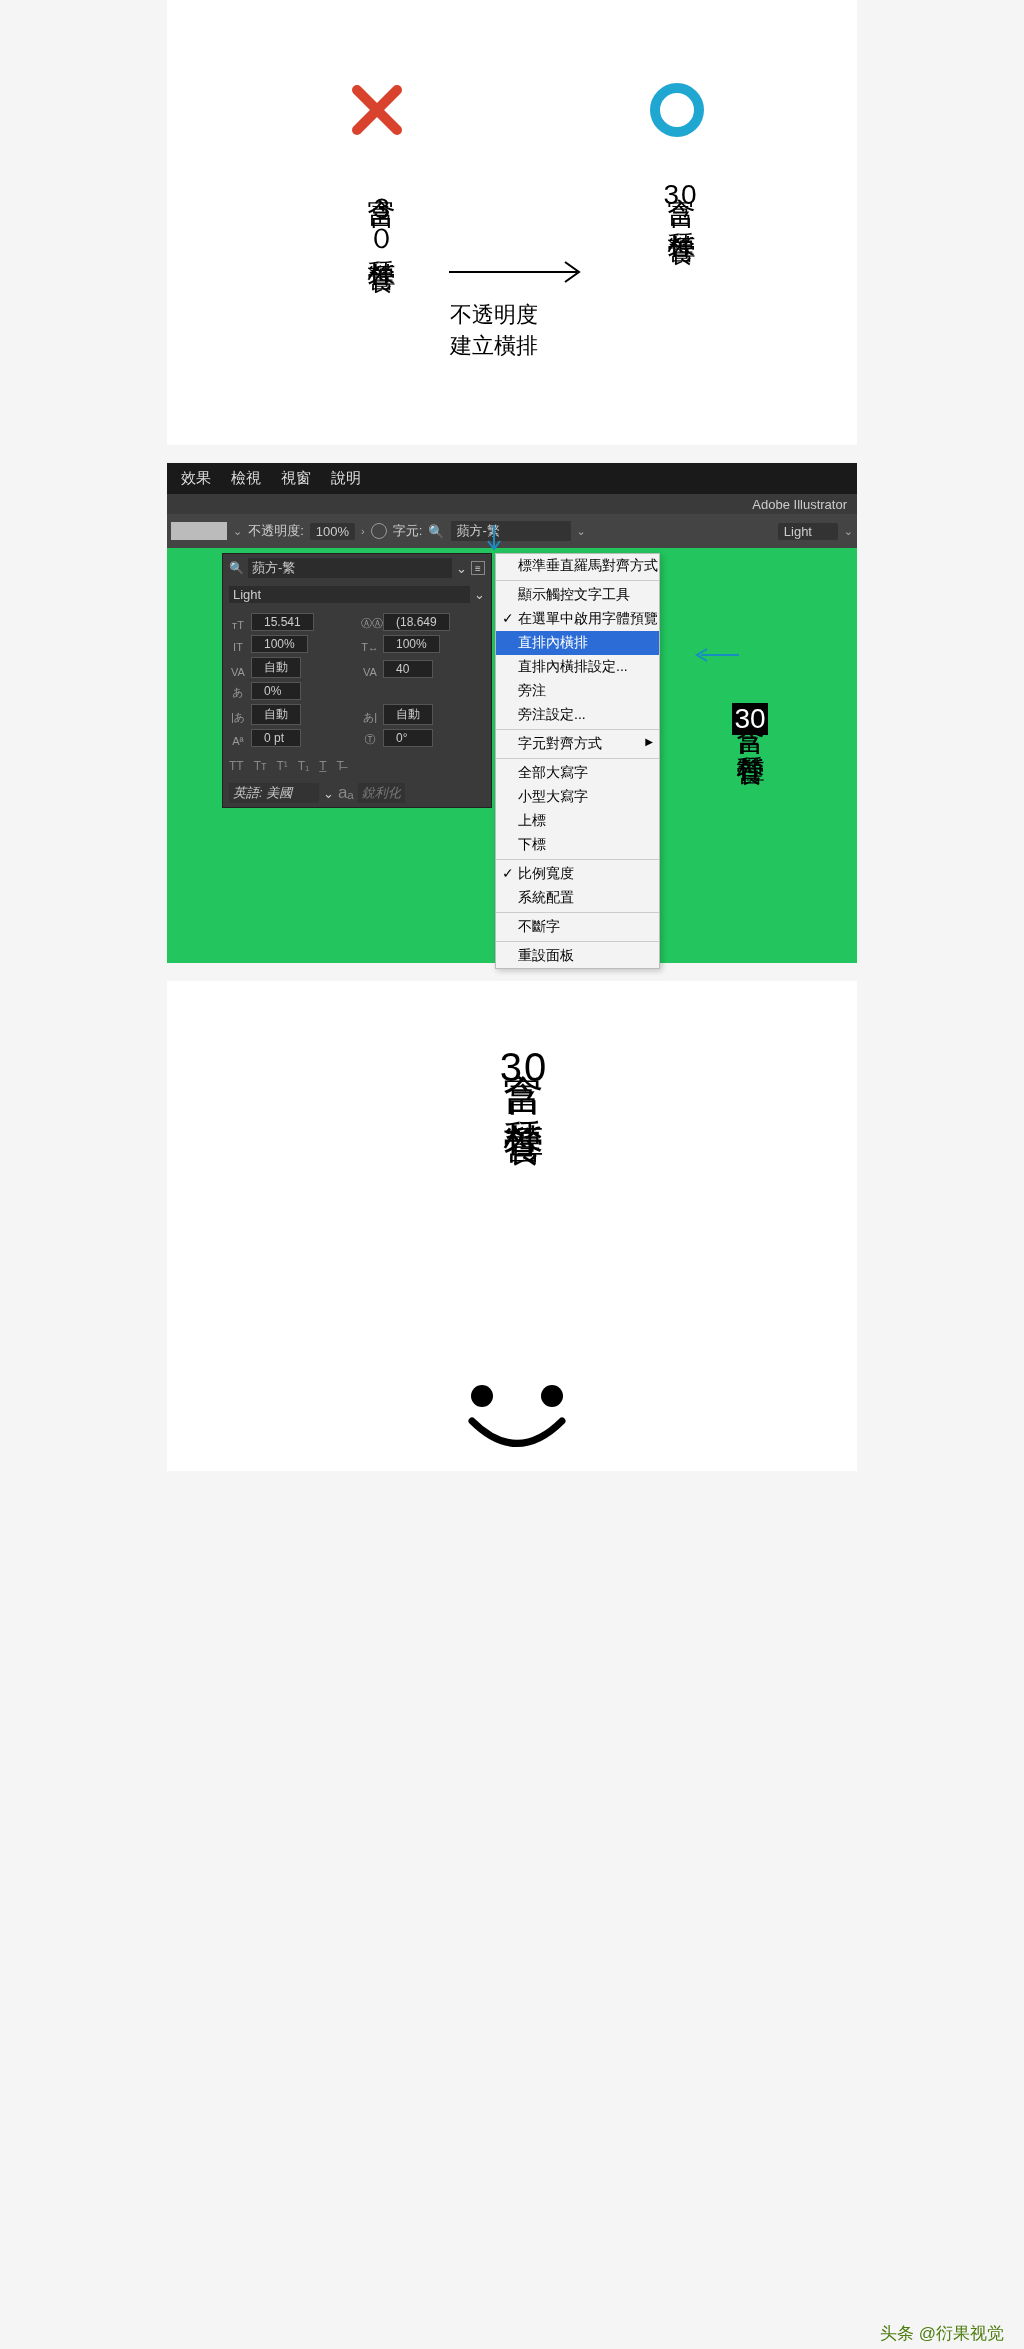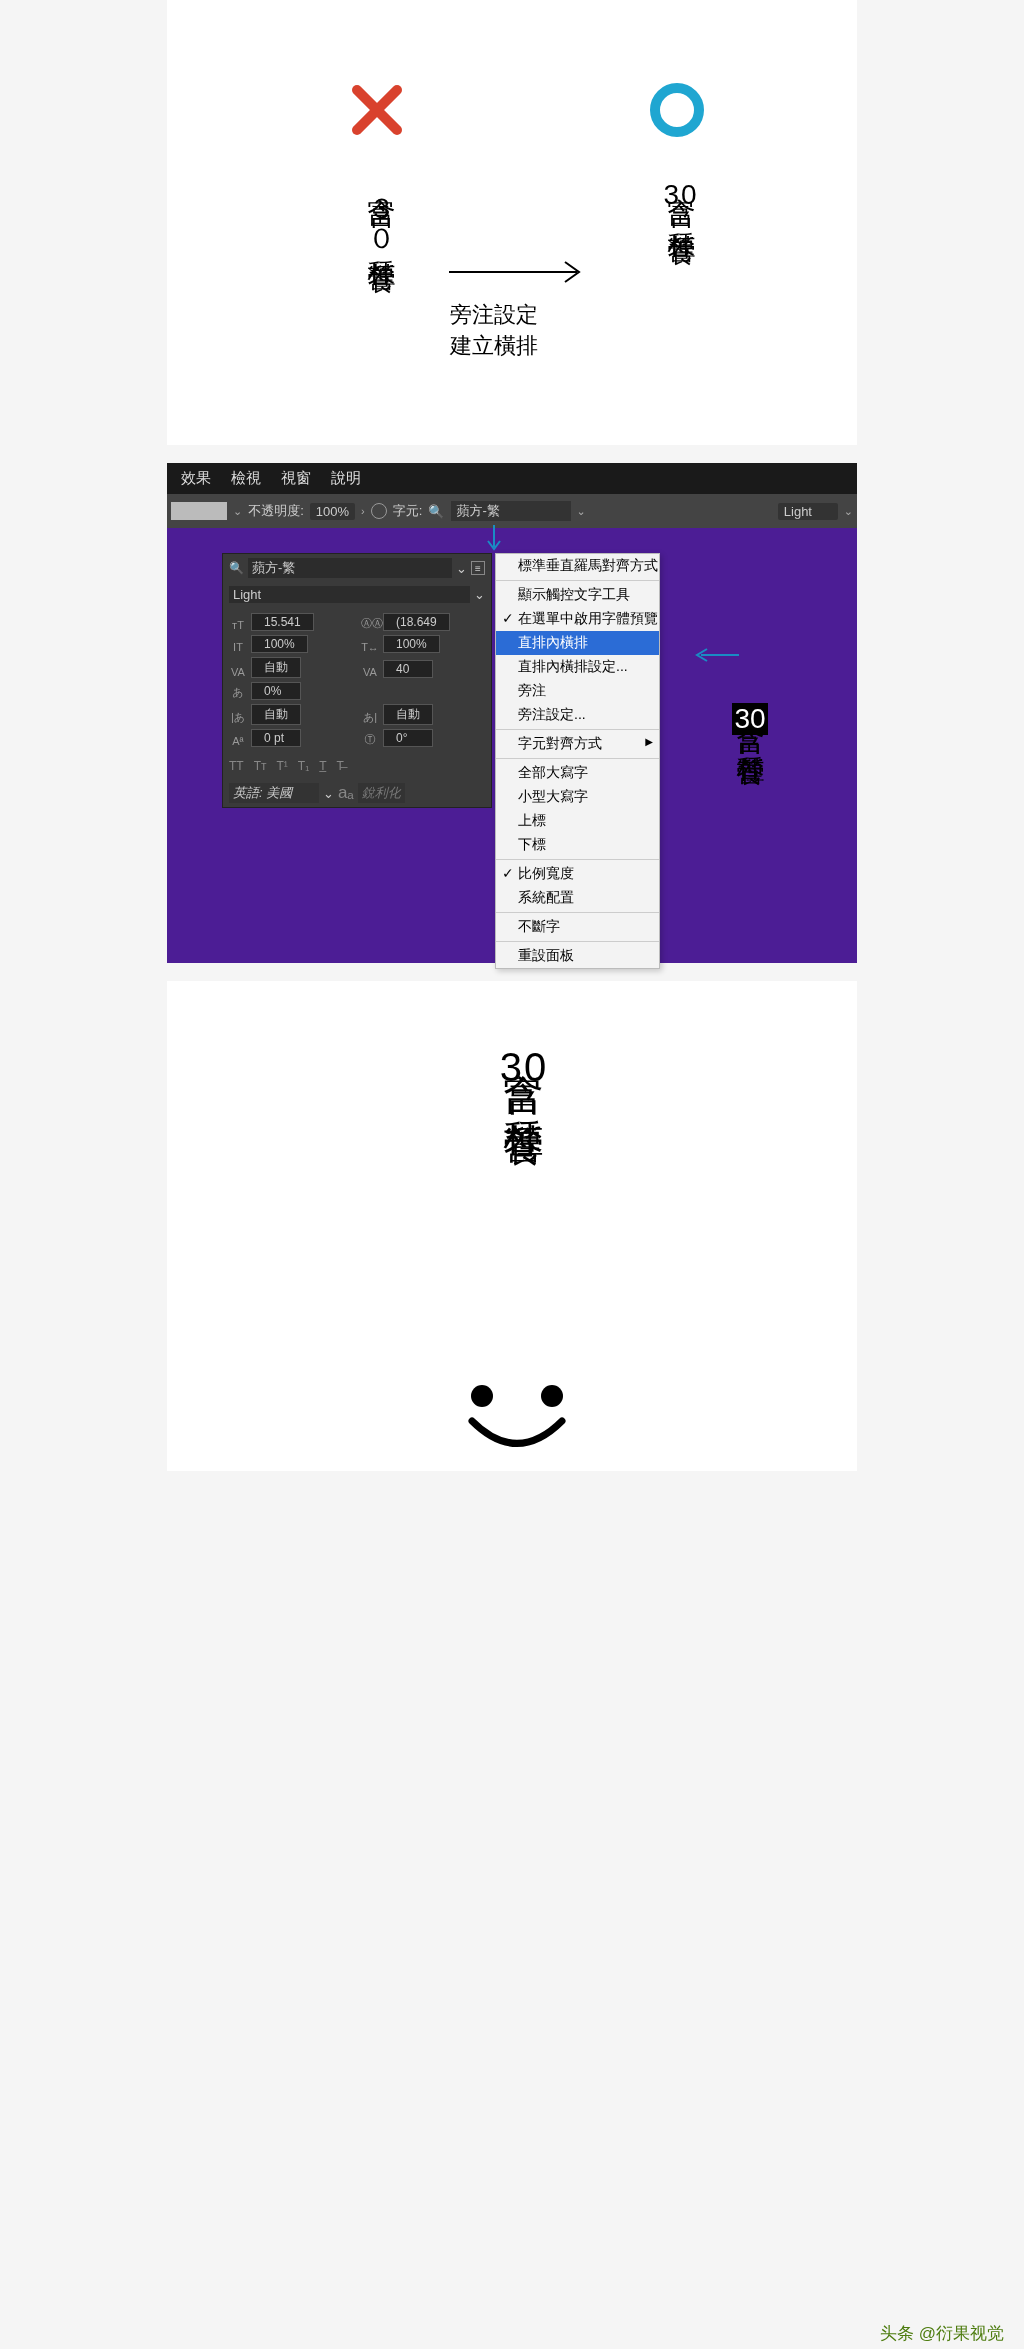--- a/index.html
+++ b/index.html
@@ -13,21 +13,21 @@
   .o-mark { position: absolute; top: 80px; left: 480px; }
   .o-mark svg { width: 60px; height: 60px; }
   .vtext { writing-mode: vertical-rl; text-orientation: upright; font-size: 28px; font-weight: 500; letter-spacing: 2px; position: absolute; }
   .vtext-wrong { top: 175px; left: 195px; }
   .vtext-right { top: 175px; left: 495px; }
   .vtext .num-h { writing-mode: horizontal-tb; text-orientation: mixed; display: inline-block; }
   .arrow-right { position: absolute; top: 260px; left: 280px; }
   .caption-mid { position: absolute; top: 300px; left: 283px; font-size: 22px; line-height: 1.4; text-align: center; }
 
   
-  .ui-card { height: 500px; position: relative; background:#4c1d95; }
+  .ui-card { height: 500px; position: relative; background:#22c55e; }
   .menubar { background:#1a1a1a; color:#ddd; font-size:15px; display:flex; align-items:center; padding: 6px 4px; width:100%; }
   .menubar span { margin: 0 10px; }
   .app-strip { background:#3a3a3a; color:#ccc; font-size:13px; height:20px; display:flex; justify-content:flex-end; align-items:center; padding-right:10px;}
   .toolbar { background:#444; color:#ccc; font-size:13px; display:flex; align-items:center; height:34px; padding:0 4px; gap:6px; position:relative;}
   .toolbar .swatch { width:56px; height:18px; background:#bbb;}
   .toolbar .arrow { font-size:11px; color:#aaa;}
   .toolbar .lbl { white-space:nowrap;}
   .toolbar .val { background:#333; padding:1px 6px; border-radius:2px;}
   .toolbar .globe { width:16px;height:16px;border:1px solid #999;border-radius:50%;position:relative;}
   .charbox { position:absolute; top:90px; left:55px; width:270px; background:#3a3a3a; color:#ccc; font-size:13px; border:1px solid #222;}
@@ -85,33 +85,36 @@
   <div class="vtext vtext-right">
     <span>富含</span><span class="num-h">30</span><span>種營養</span>
   </div>
   <div class="arrow-right">
     <svg width="140" height="24" viewBox="0 0 140 24">
         <line x1="2" y1="12" x2="130" y2="12" stroke="#000" stroke-width="2"></line>
         <polyline points="118,2 132,12 118,22" fill="none" stroke="#000" stroke-width="2"></polyline>
       </svg>
   </div>
   <div class="caption-mid">
-    <div>旁注設定</div>
+    <div>不透明度</div>
     <div>建立橫排</div>
   </div>
 </div>
 
 <div style="height:18px"></div>
 
 <div class="card ui-card">
   <div class="menubar">
     <span>效果</span>
     <span>檢視</span>
     <span>視窗</span>
     <span>說明</span>
+  </div>
+  <div class="app-strip">
+    <span>Adobe Illustrator</span>
   </div>
   <div class="toolbar">
     <div class="swatch"></div>
     <span class="arrow">⌄</span>
     <span class="lbl">不透明度:</span>
     <span class="val">100%</span>
     <span class="arrow">›</span>
     <div class="globe"></div>
     <span class="lbl">字元:</span>
     <span style="color:#888">🔍</span>

